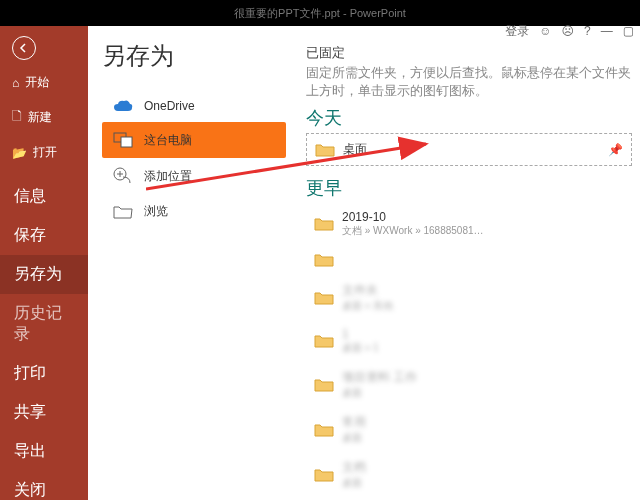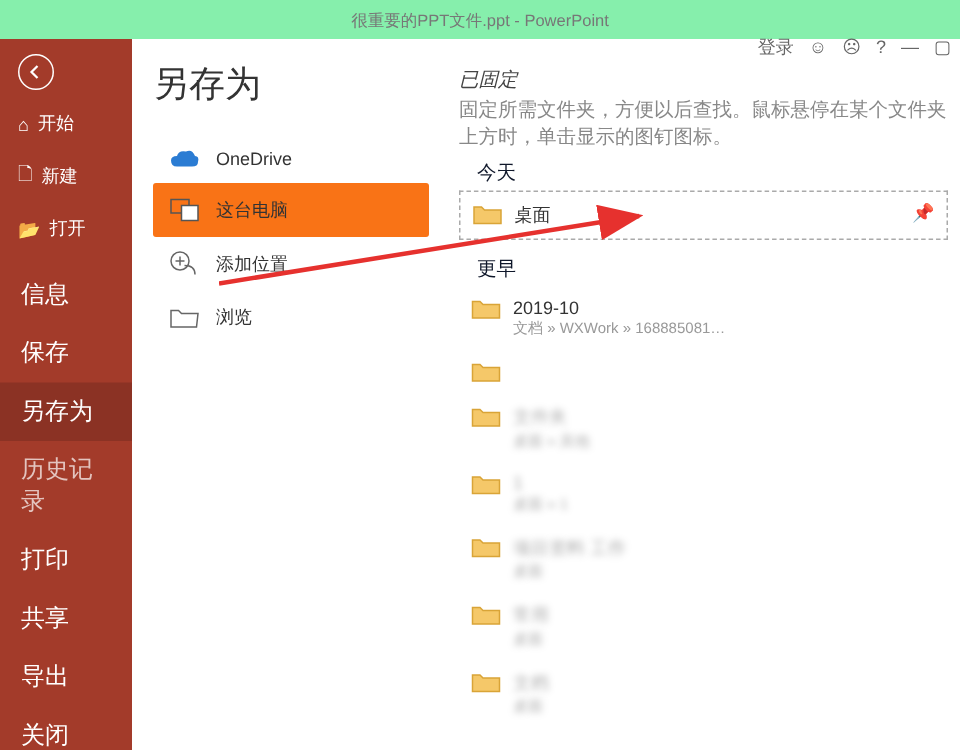--- a/index.html
+++ b/index.html
@@ -1,40 +1,40 @@
 <!DOCTYPE html>
 <html><head>
 <meta charset="utf-8">
 <style>
   * { box-sizing: border-box; margin: 0; padding: 0; }
   body { font-family: "Microsoft YaHei", "Segoe UI", sans-serif; font-size: 12px; color: #333; width: 640px; height: 500px; overflow: hidden; background: #fff; }
-  .titlebar { height: 26px; display: flex; align-items: center; justify-content: center; background: #86efac; position: relative; }
+  .titlebar { height: 26px; display: flex; align-items: center; justify-content: center; background: #000000; position: relative; }
   .titlebar .title { color: #777; font-size: 11px; }
   .titlebar .right { position: absolute; right: 6px; display: flex; gap: 10px; align-items: center; color: #666; margin-top: 36px; }
   .titlebar .right span { cursor: pointer; }
   .main { display: flex; height: calc(500px - 26px); }
   .sidebar { width: 88px; background: #a33b2a; color: #fff; display: flex; flex-direction: column; font-size: 12px; }
   .back { padding: 10px 12px 6px; }
   .back-circle { width: 24px; height: 24px; border: 1.5px solid #fff; border-radius: 50%; display: flex; align-items: center; justify-content: center; }
   .side-item { padding: 8px 12px; display: flex; align-items: center; gap: 6px; cursor: pointer; }
   .side-sub { padding: 9px 14px; cursor: pointer; font-size: 16px; }
   .side-sub.active { background: #8b3224; }
   .side-sep { height: 1px; background: rgba(255,255,255,0.25); margin: 4px 12px; }
   .spacer { flex: 1; }
   .content { flex: 1; display: flex; background: #fff; }
   .col-left { width: 210px; padding: 14px 0 0 14px; position: relative; }
   .page-title { font-size: 24px; color: #333; margin-bottom: 18px; }
   .place-item { display: flex; align-items: center; gap: 10px; padding: 9px 10px; cursor: pointer; border-radius: 2px; margin-right: 12px; }
   .place-item.selected { background: #f97316; }
   .place-icon { width: 22px; display: flex; justify-content: center; }
   .col-right { flex: 1; padding: 14px 8px 0 8px; overflow: hidden; }
-  .section-head { font-size: 13px; color: #444; margin: 4px 0 2px; font-style: italic; }
+  .section-head { font-size: 13px; color: #444; margin: 4px 0 2px; }
   .section-desc { font-size: 13px; color: #888; margin-bottom: 6px; line-height: 1.4; }
-  .section-today { color: #0f172a; font-size: 13px; margin: 6px 12px 3px; }
-  .folder-row { display: flex; padding: 7px 8px; cursor: pointer; gap: 8px; }
+  .section-today { color: #0f766e; font-size: 18px; margin: 6px 0 3px; }
+  .folder-row { display: flex; align-items: center; padding: 7px 8px; cursor: pointer; gap: 8px; }
   .folder-row.pinned { border: 1px dashed #aaa; }
   .folder-row .pin { margin-left: auto; color: #666; }
   .folder-icon { width: 20px; height: 16px; }
   .folder-name { font-size: 12px; }
   .folder-sub { font-size: 10px; color: #999; }
   .folder-stack { display: flex; flex-direction: column; gap: 0; }
   .blur { color: transparent; text-shadow: 0 0 5px rgba(0,0,0,0.35); user-select: none; }
   .arrow-svg { position: absolute; top: 108px; left: 58px; width: 290px; height: 60px; pointer-events: none; z-index: 5; }
 </style>
 </head>

